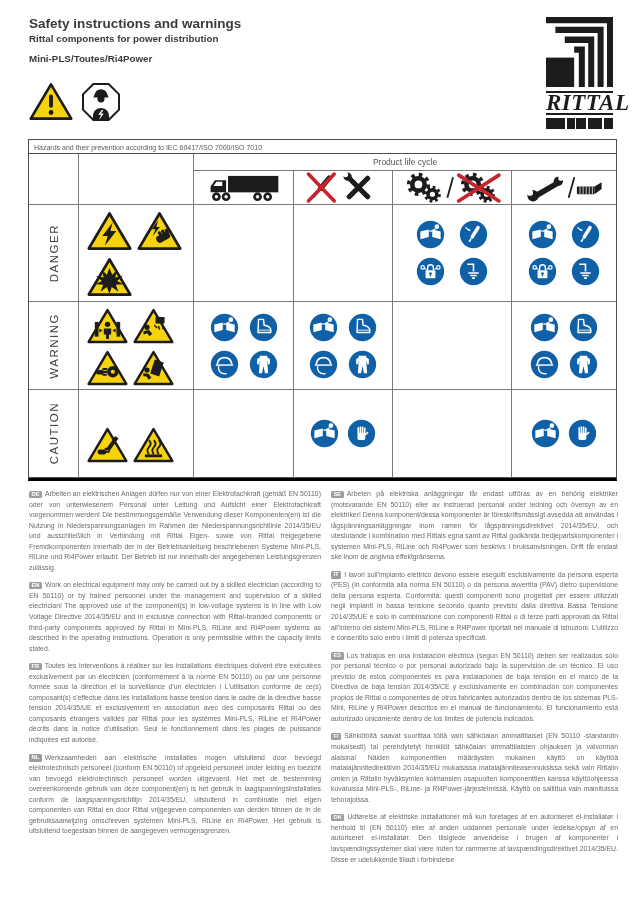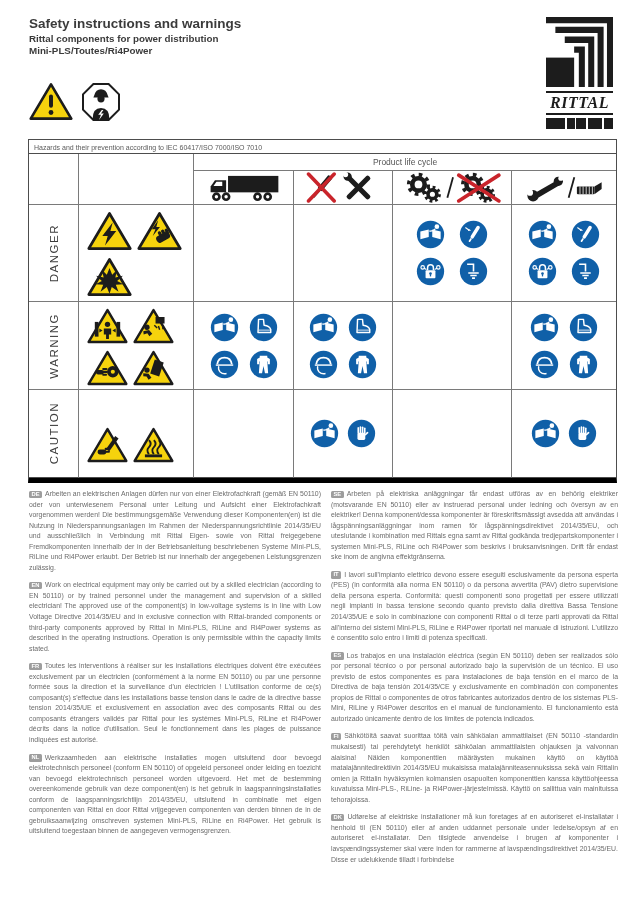--- a/index.html
+++ b/index.html
@@ -1,39 +1,39 @@
 <!DOCTYPE html>
 <html><head>
 <meta charset="utf-8">
 <style>
   html,body{margin:0;padding:0;background:#fff;}
   .page{position:relative;width:640px;height:907px;background:#fff;overflow:hidden;
         font-family:"Liberation Sans", sans-serif;color:#3f3f3f;}
   
   .titles{position:absolute;left:29px;top:16px;}
   .titles h1{margin:0;font-size:13.5px;line-height:16px;color:#3b3b3b;text-align:right;}
-  .titles h2{margin:1px 0 0;font-size:9.8px;line-height:12px;color:#3b3b3b;}
+  .titles h2{margin:1px 0 8px;font-size:9.8px;line-height:12px;color:#3b3b3b;}
   .titles h3{margin:0;font-size:9.8px;line-height:12px;font-weight:bold;color:#3b3b3b;}
   .hdr-icons{position:absolute;left:29px;top:82px;display:flex;gap:8px;align-items:flex-start;}
   .hdr-icons svg{display:block;}
   .logo{position:absolute;left:546px;top:17px;width:67px;}
   .logo .squares{width:67px;height:70px;display:block;}
   .logo .wordmark{border-top:2.5px solid #1c1c1c;border-bottom:2.5px solid #1c1c1c;
       margin-top:4px;padding:0;text-align:center;
       font-family:"Liberation Serif", serif;font-style:italic;font-weight:bold;
-      font-size:16px;line-height:20px;color:#1c1c1c;letter-spacing:0.5px;}
+      font-size:23px;line-height:20px;color:#1c1c1c;letter-spacing:0.5px;}
   .logo .bar{height:11px;margin-top:3px;
       background:linear-gradient(90deg,#1c1c1c 0 29%,#fff 29% 31.5%,#1c1c1c 31.5% 43%,#fff 43% 45.5%,#1c1c1c 45.5% 60%,#fff 60% 62.5%,#1c1c1c 62.5% 84%,#fff 84% 86.5%,#1c1c1c 86.5% 100%);}
   
   .hz{position:absolute;left:28px;top:139px;width:589px;}
   .hz-caption{border:1px solid #4d4d4d;height:15px;line-height:15px;padding-left:5px;
       font-size:7px;color:#5a5a5a;box-sizing:border-box;}
   .hz-grid{display:grid;grid-template-columns:50px 115px 100px 99px 119px 104px;
       grid-template-rows:17px 34px 97px 88px 88px;
-      border-left:1px solid #4d4d4d;border-right:1px solid #4d4d4d;border-bottom:5px solid #000000;}
+      border-left:1px solid #4d4d4d;border-right:1px solid #4d4d4d;border-bottom:3px solid #000000;}
   .hz-grid .c{border-right:1px solid #7a7a7a;border-bottom:1px solid #7a7a7a;
       box-sizing:border-box;display:flex;align-items:center;justify-content:center;}
   .hz-grid .c.last{border-right:none;}
   .hz-grid .c.bottom{border-bottom:1px solid #4d4d4d;}
   .plc{grid-column:3/7;font-size:8.5px;color:#555;}
   .corner{grid-row:1/3;}
   .rowlbl{writing-mode:vertical-rl;transform:rotate(180deg);font-size:11.5px;
       letter-spacing:1.5px;color:#3d3d3d;}
   .signs{justify-content:flex-start !important;align-items:flex-start !important;
       flex-wrap:wrap;gap:2px 5px;padding:6px 0 0 8px;}

